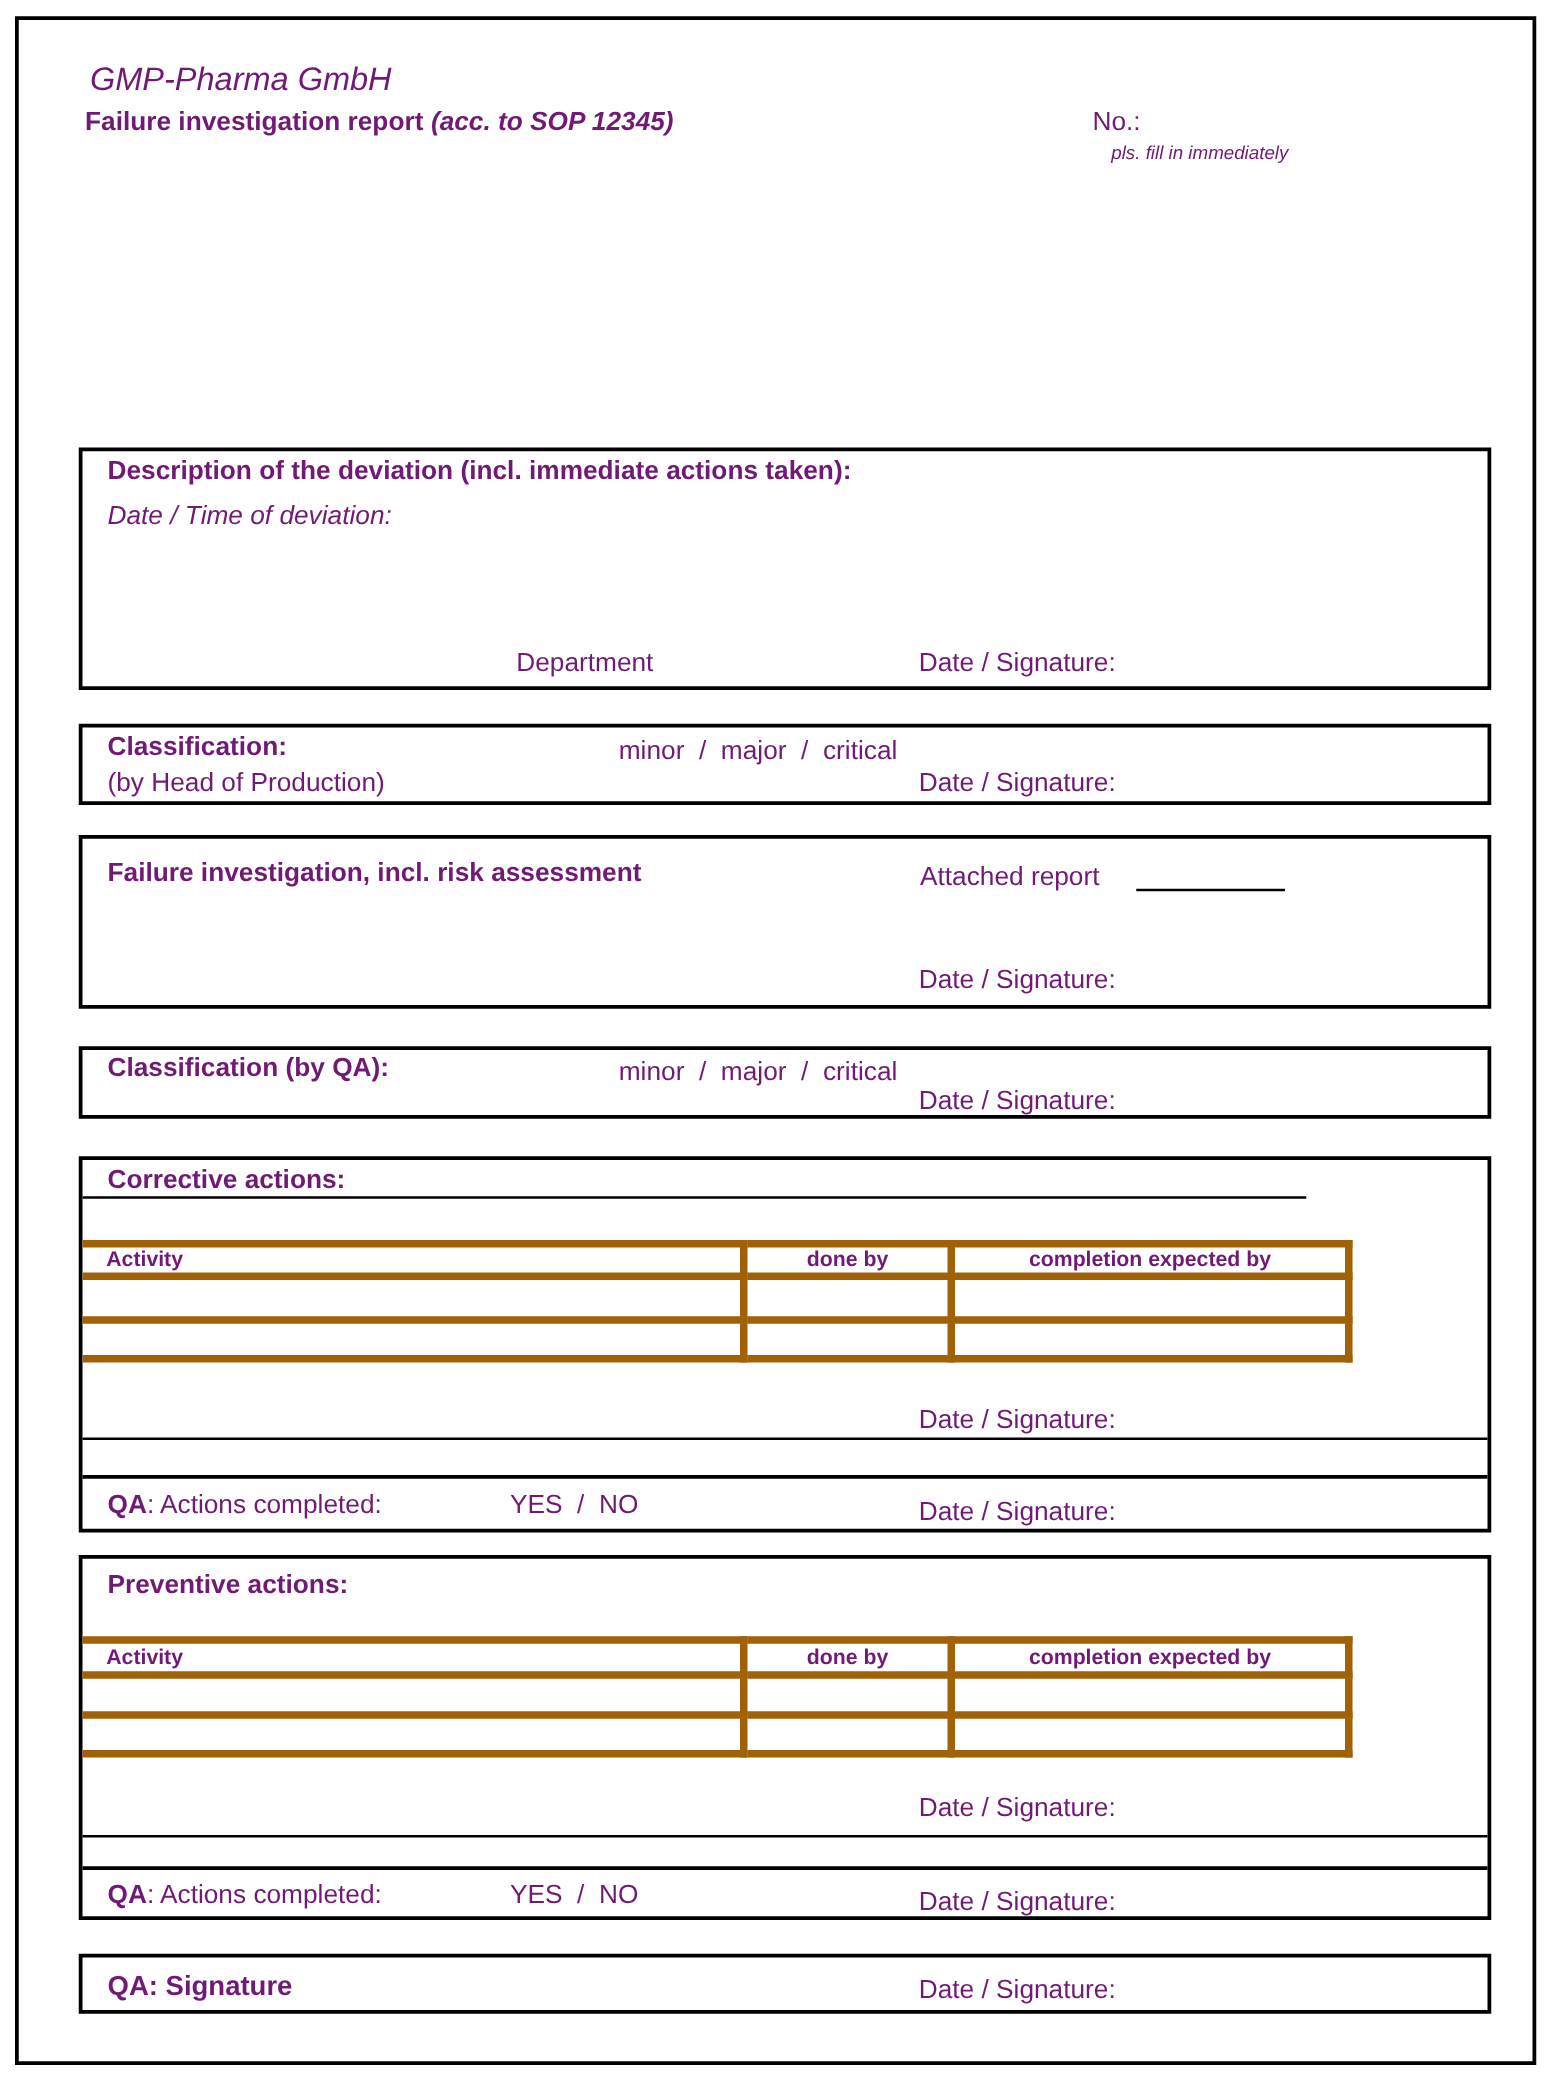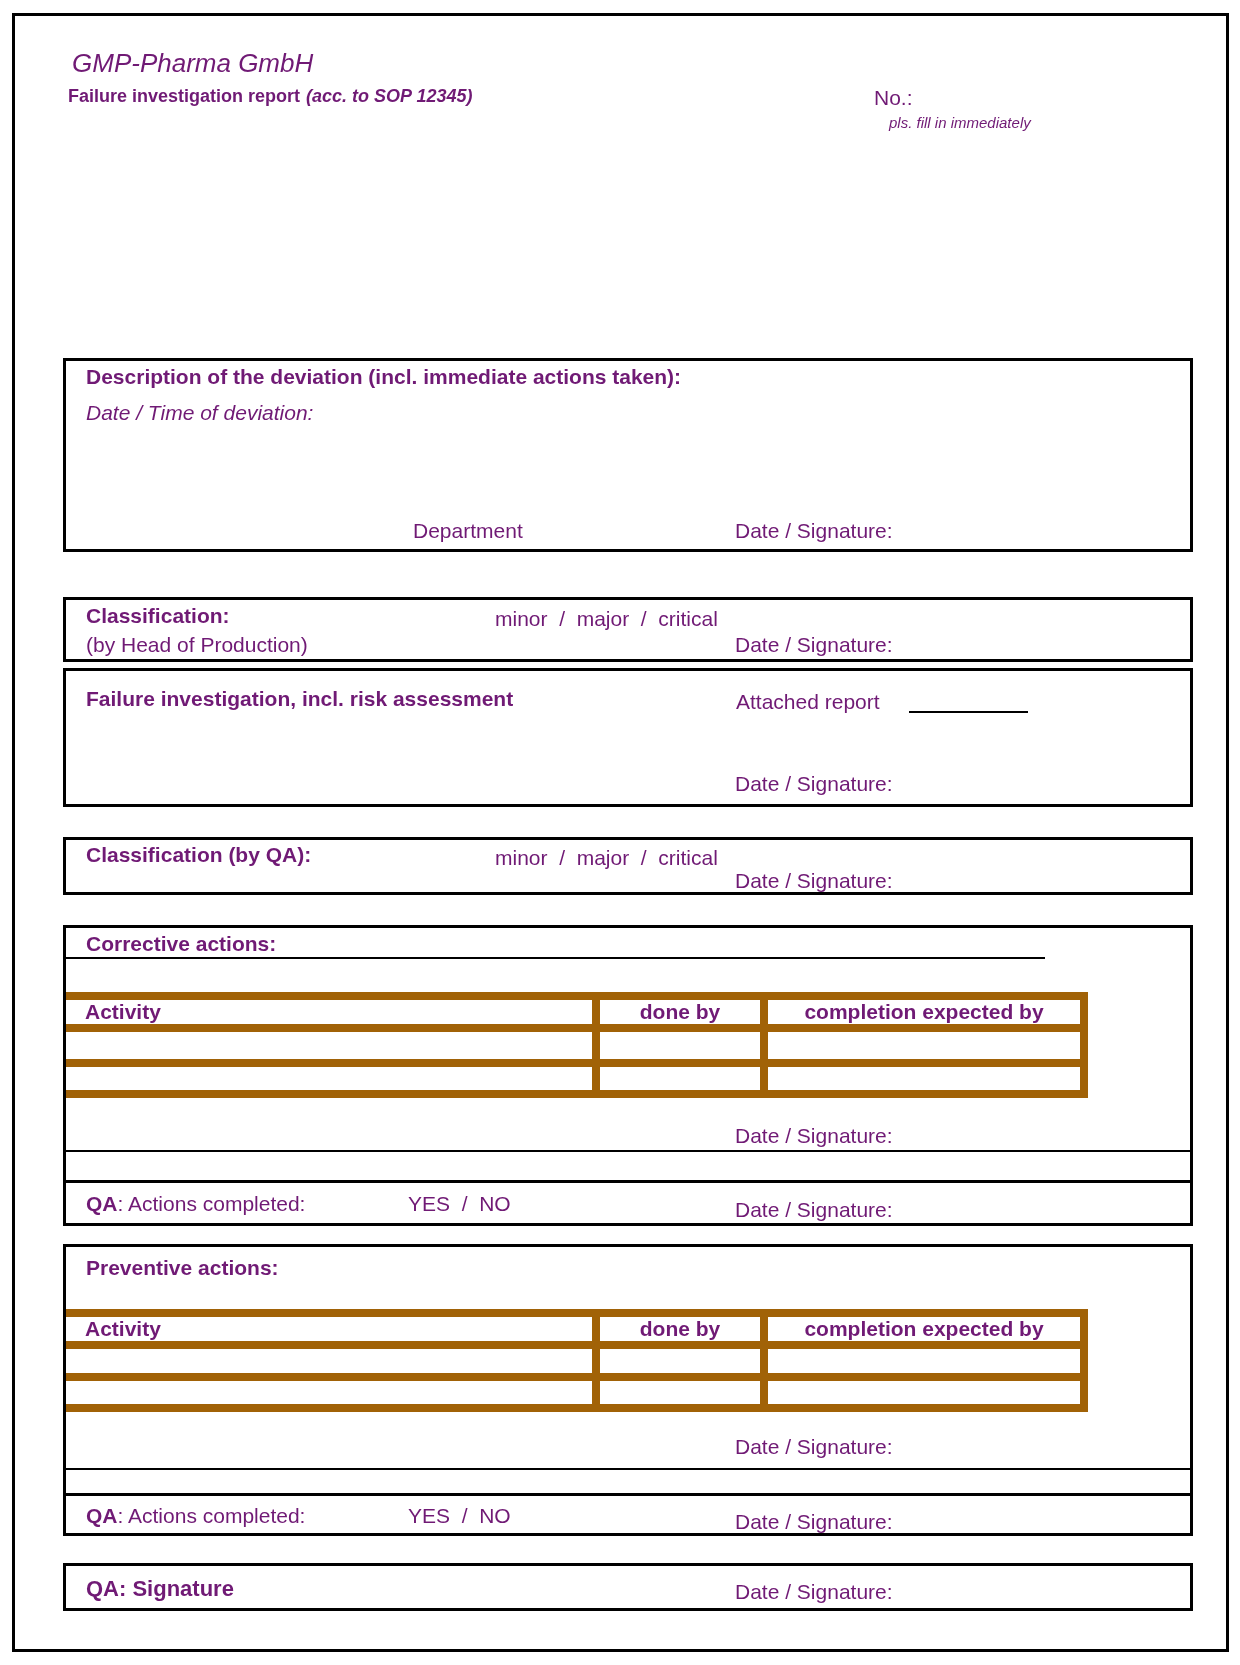--- a/index.html
+++ b/index.html
@@ -6,21 +6,21 @@
   .page {
     position:relative; width:1240px; height:1665px; background:#fff;
     font-family:"Liberation Sans","DejaVu Sans",sans-serif; color:#701a75;
     overflow:hidden;
   }
   .abs { position:absolute; }
   .outer-border { position:absolute; left:12px; top:13px; width:1217px; height:1639px;
     border:3px solid #000; box-sizing:border-box; }
 
   .hdr-company { left:72px; top:48px; font-size:26px; font-style:italic; }
-  .hdr-title   { left:68px; top:86px; font-size:18px; font-weight:bold; }
+  .hdr-title   { left:68px; top:86px; font-size:21px; font-weight:bold; }
   .hdr-title .sop { font-style:italic; margin-left:6px; }
   .hdr-no      { left:874px; top:86px; font-size:21px; }
   .hdr-note    { left:889px; top:114px; font-size:15px; font-style:italic; }
 
   .box { position:absolute; left:63px; width:1130px; border:3px solid #000;
          box-sizing:border-box; font-size:21px; }
   .box > * { position:absolute; }
   .bold { font-weight:bold; }
   .pre  { white-space:pre; }
 
@@ -28,21 +28,21 @@
   .box1 .l1 { left:20px; top:12px;  font-weight:bold; }
   .box1 .l2 { left:20px; top:65px;  font-weight:bold; }
   .box1 .l3 { left:20px; top:118px; font-weight:bold; }
 
   .box2 { top:358px; height:194px; }
   .box2 .heading  { left:20px; top:4px; font-weight:bold; }
   .box2 .datetime { left:20px; top:40px; font-style:italic; }
   .box2 .dept     { left:347px; bottom:6px; }
   .box2 .ds       { left:669px; bottom:6px; }
 
-  .box3 { top:597px; height:65px; }
+  .box3 { top:579px; height:65px; }
   .box3 .heading { left:20px; top:4px; font-weight:bold; }
   .box3 .opts    { left:429px; top:7px; }
   .box3 .byline  { left:20px; top:33px; }
   .box3 .ds      { left:669px; top:33px; }
 
   .box4 { top:668px; height:139px; }
   .box4 .heading  { left:20px; top:16px; font-weight:bold; }
   .box4 .attached { left:670px; top:19px; }
   .box4 .blank    { left:843px; top:16px; width:119px; height:24px; border-bottom:2px solid #000; }
   .box4 .ds       { left:669px; bottom:8px; }
@@ -79,21 +79,21 @@
   .box7 .qa-text { top:257px; }
   .box7 .yesno   { top:257px; }
   .box7 .ds2     { left:669px; top:263px; }
 
   .box8 { top:1563px; height:48px; }
   .box8 .heading { left:20px; top:10px; font-weight:bold; font-size:22px; }
   .box8 .ds      { left:669px; top:14px; }
 
   .atable { position:absolute; left:0; width:979px; border-collapse:collapse;
             table-layout:fixed; border:3px solid #000; border-left:none; }
-  .atable th, .atable td { border:8px solid #a16207; padding:0; font-size:21px; }
+  .atable th, .atable td { border:6px solid #a16207; padding:0; font-size:17px; }
   .atable th { font-weight:bold; }
   .atable .c1 { width:507px; text-align:left; padding-left:19px; }
   .atable .c2 { width:160px; text-align:center; }
   .atable .c3 { width:312px; text-align:center; }
   .atable th.c1, .atable td.c1 { border-left:none; }
   .box6 .atable thead tr { height:25px; }
   .box6 .atable tbody tr.r1 { height:35px; }
   .box6 .atable tbody tr.r2 { height:31px; }
   .box7 .atable thead tr { height:28px; }
   .box7 .atable tbody tr.r1 { height:32px; }

